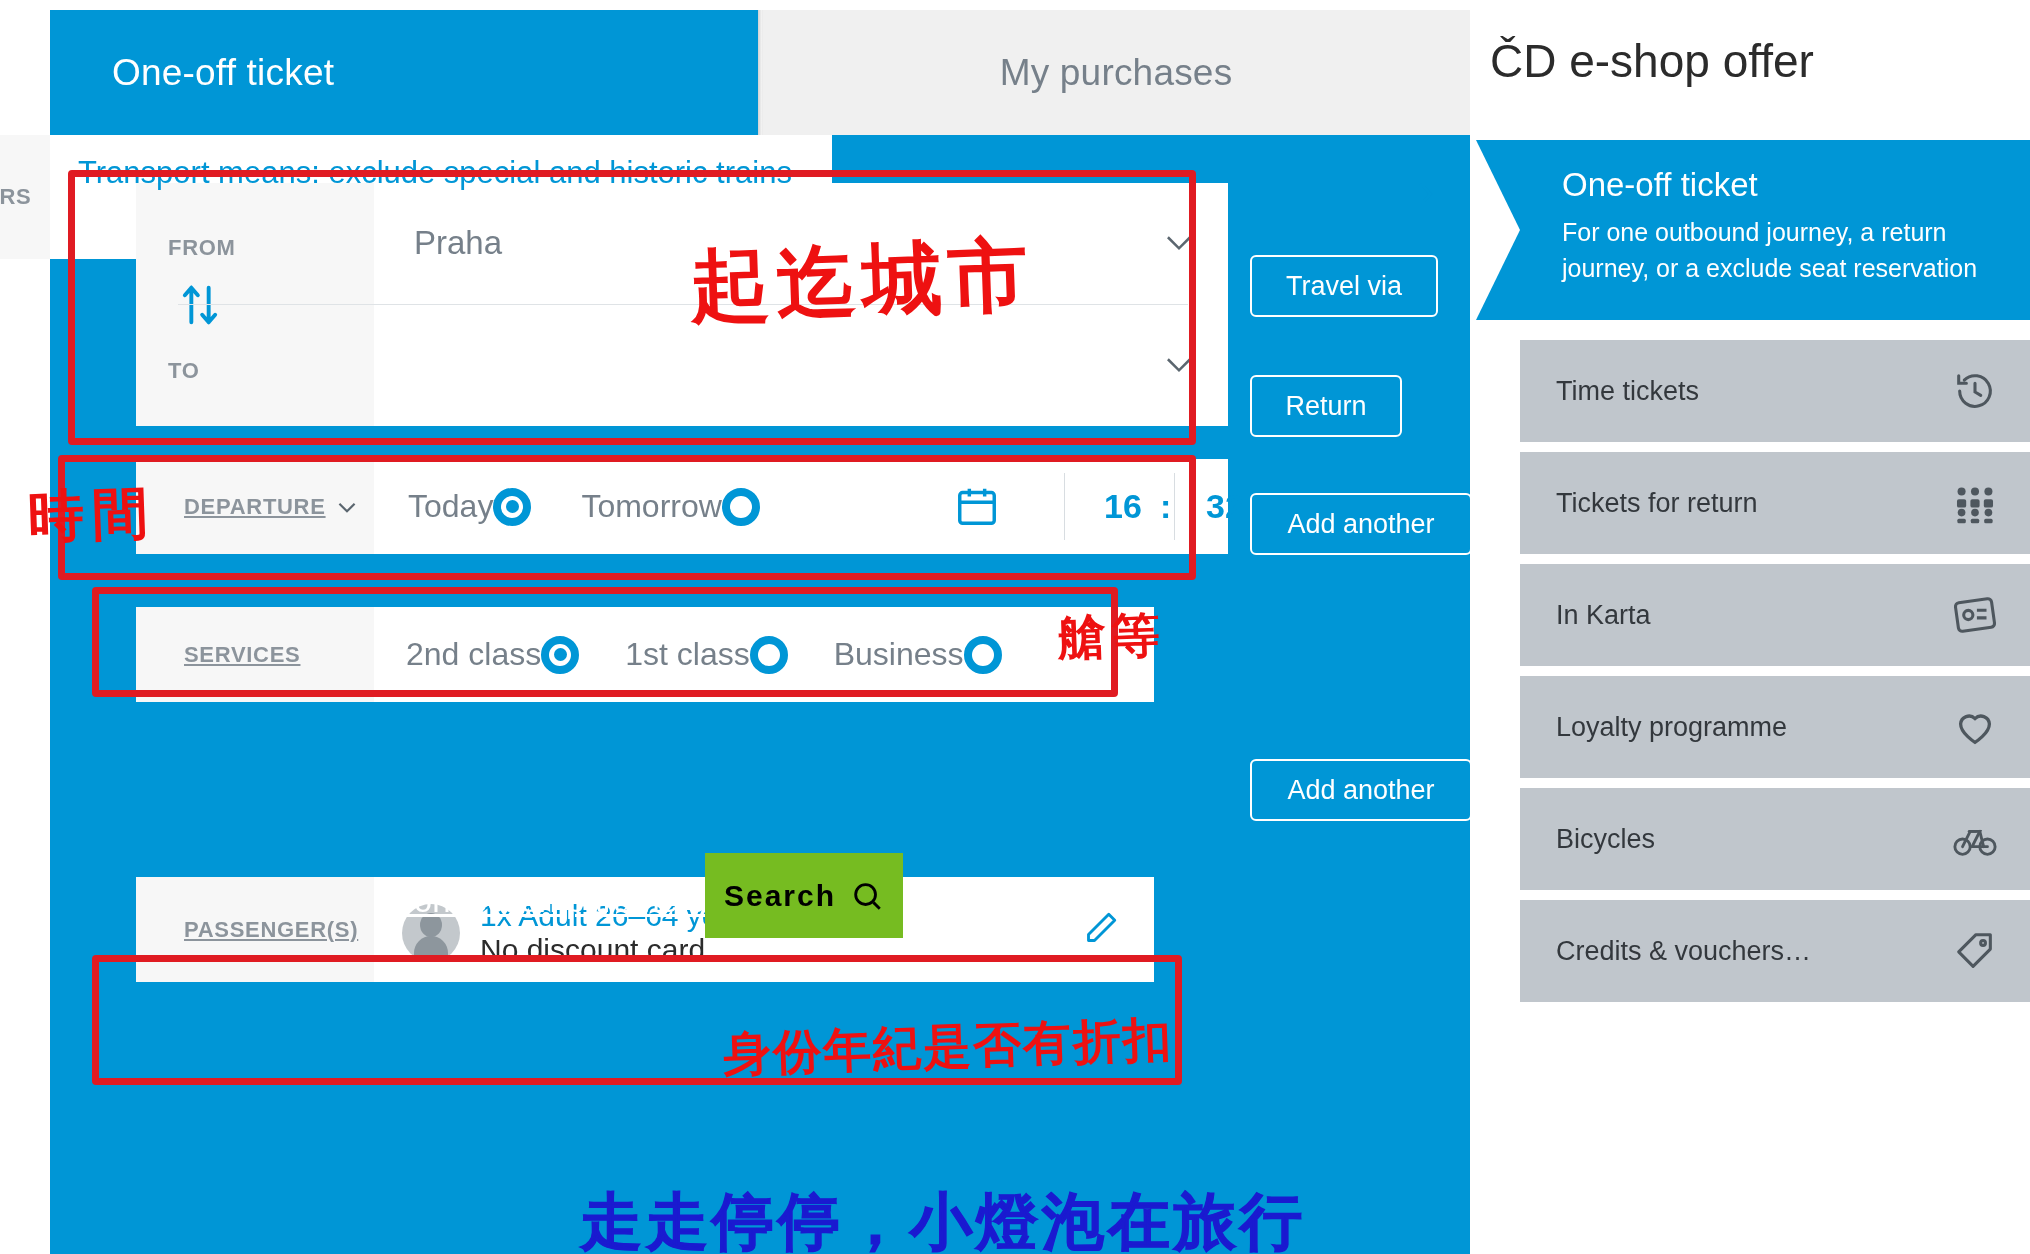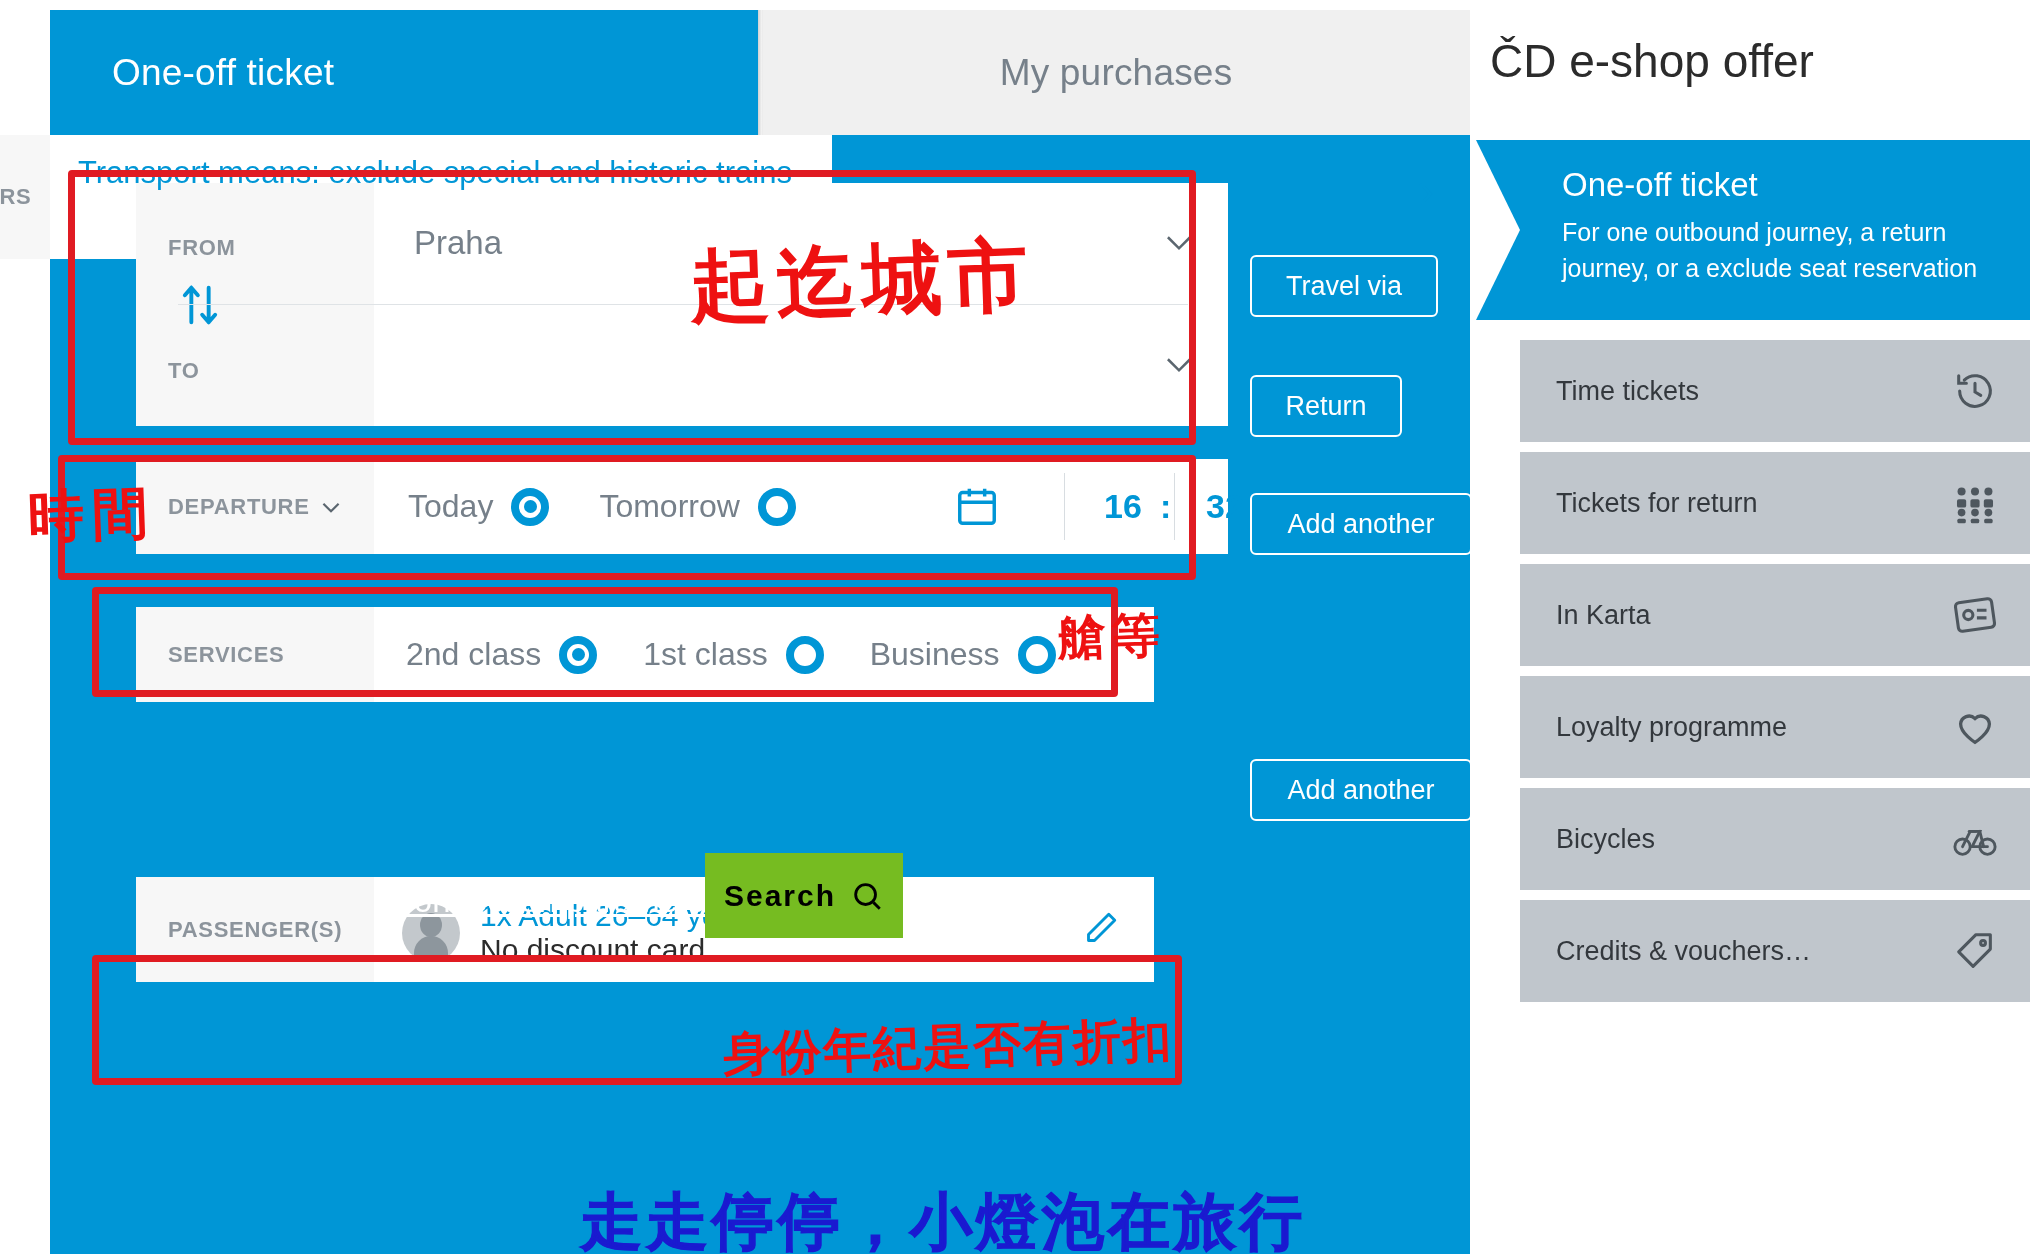--- a/index.html
+++ b/index.html
@@ -34,22 +34,23 @@
 
   .form-wrap {
     position: absolute; left: 50px; top: 135px;
     width: 1420px; height: 1119px; background: #0096d6;
   }
 
   .row { position: absolute; background: #ffffff; display: flex; }
   .row-label {
     background: #f7f7f7; color: #8c949c;
     font-size: 22px; font-weight: bold; letter-spacing: .7px;
-    display: flex; align-items: center; padding-left: 32px;
+    display: flex; align-items: center; padding-left: 48px;
     flex: 0 0 238px;
+    text-decoration: underline;
   }
   .row-body { flex: 1; position: relative; }
 
   
   .fromto { left: 86px; top: 48px; width: 1092px; height: 243px; }
   .fromto .row-label { flex: 0 0 238px; position: relative; }
   .ft-label {
     position: absolute; left: 32px; color: #8c949c;
     font-size: 22px; font-weight: bold; letter-spacing: .7px;
   }
@@ -77,21 +78,21 @@
   .text-cursor {
     display:inline-block; width:2px; height:34px; background:#444; margin-left:1px;
     vertical-align: -5px;
   }
 
   
   .departure { left: 86px; top: 324px; width: 1092px; height: 95px; }
   .dep-label { display: flex; align-items: center; gap: 8px; }
   .chev-sm { width: 26px; height: 26px; color: #5b666f; }
   .radiogrp { display: flex; align-items: center; height: 100%; }
-  .radio-item { display: flex; align-items: center; gap: 18px; }
+  .radio-item { display: flex; align-items: center; }
   .radio-item .lbl { font-size: 32px; color: #76808a; }
   .radio {
     width: 38px; height: 38px; border-radius: 50%;
     border: 8px solid #0096d6; background: #ffffff;
     display: flex; align-items: center; justify-content: center;
   }
   .radio.on::after {
     content: ""; width: 13px; height: 13px; border-radius: 50%; background: #0096d6;
   }
   .cal-icon { width: 46px; height: 46px; color: #0096d6; }

